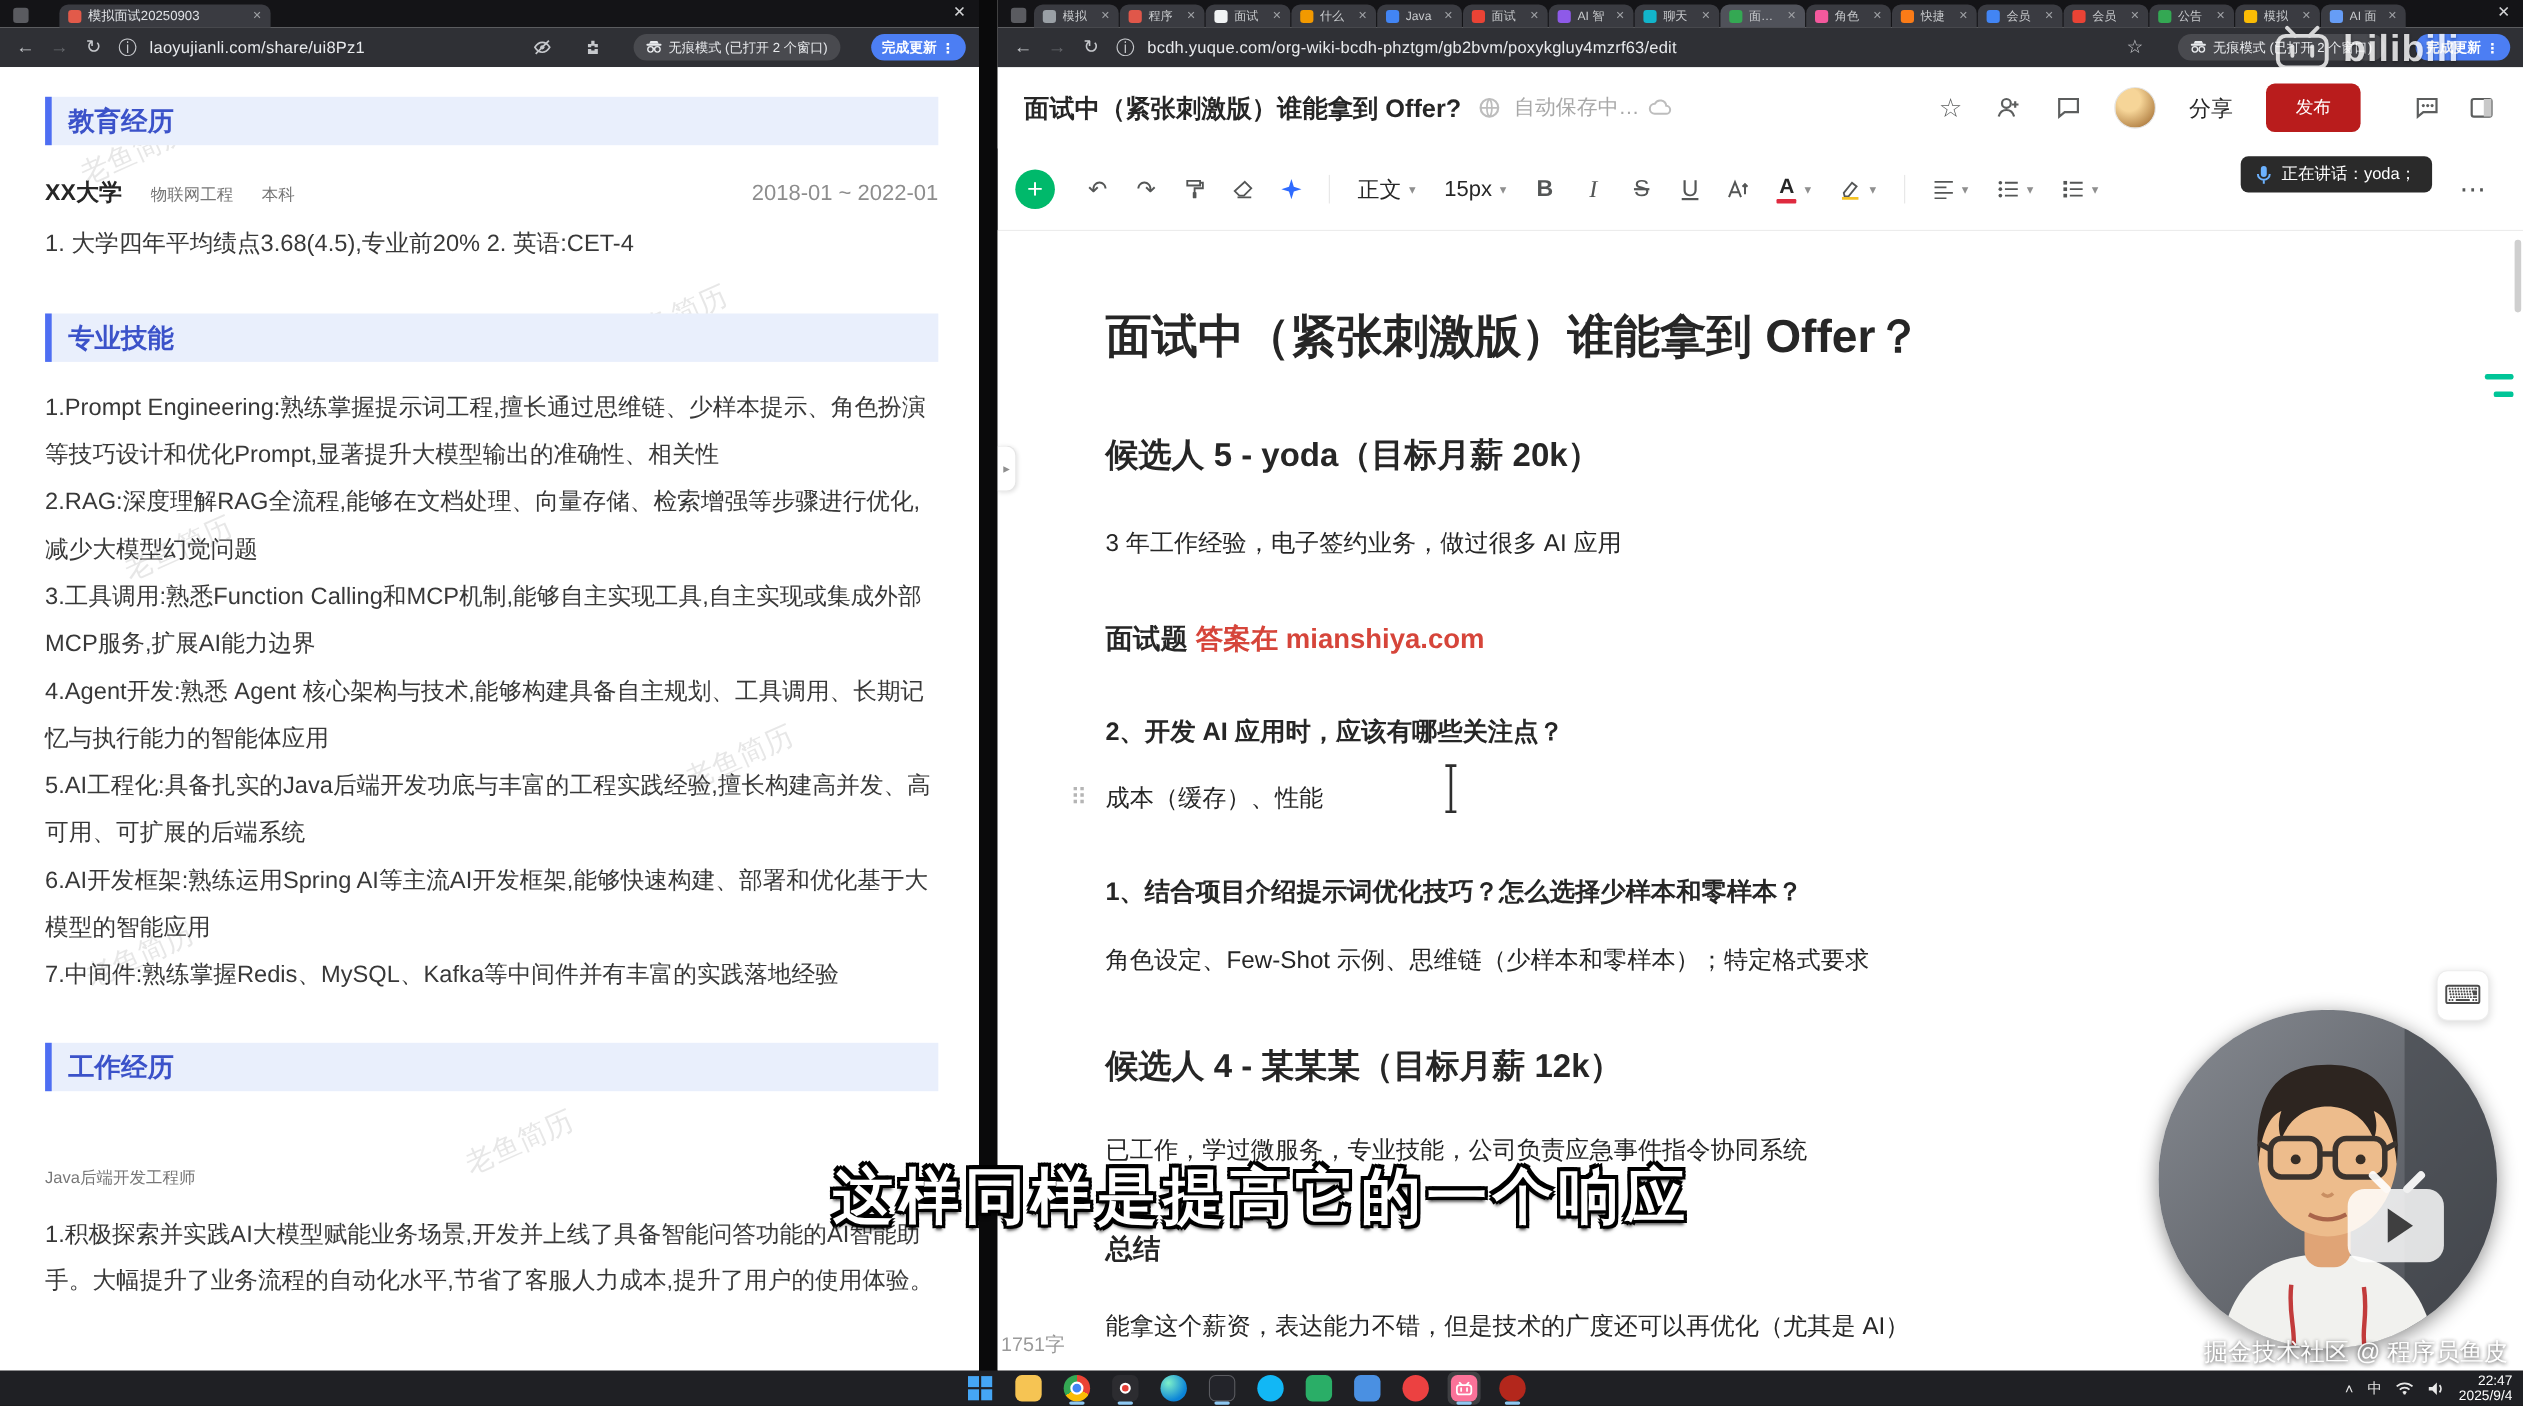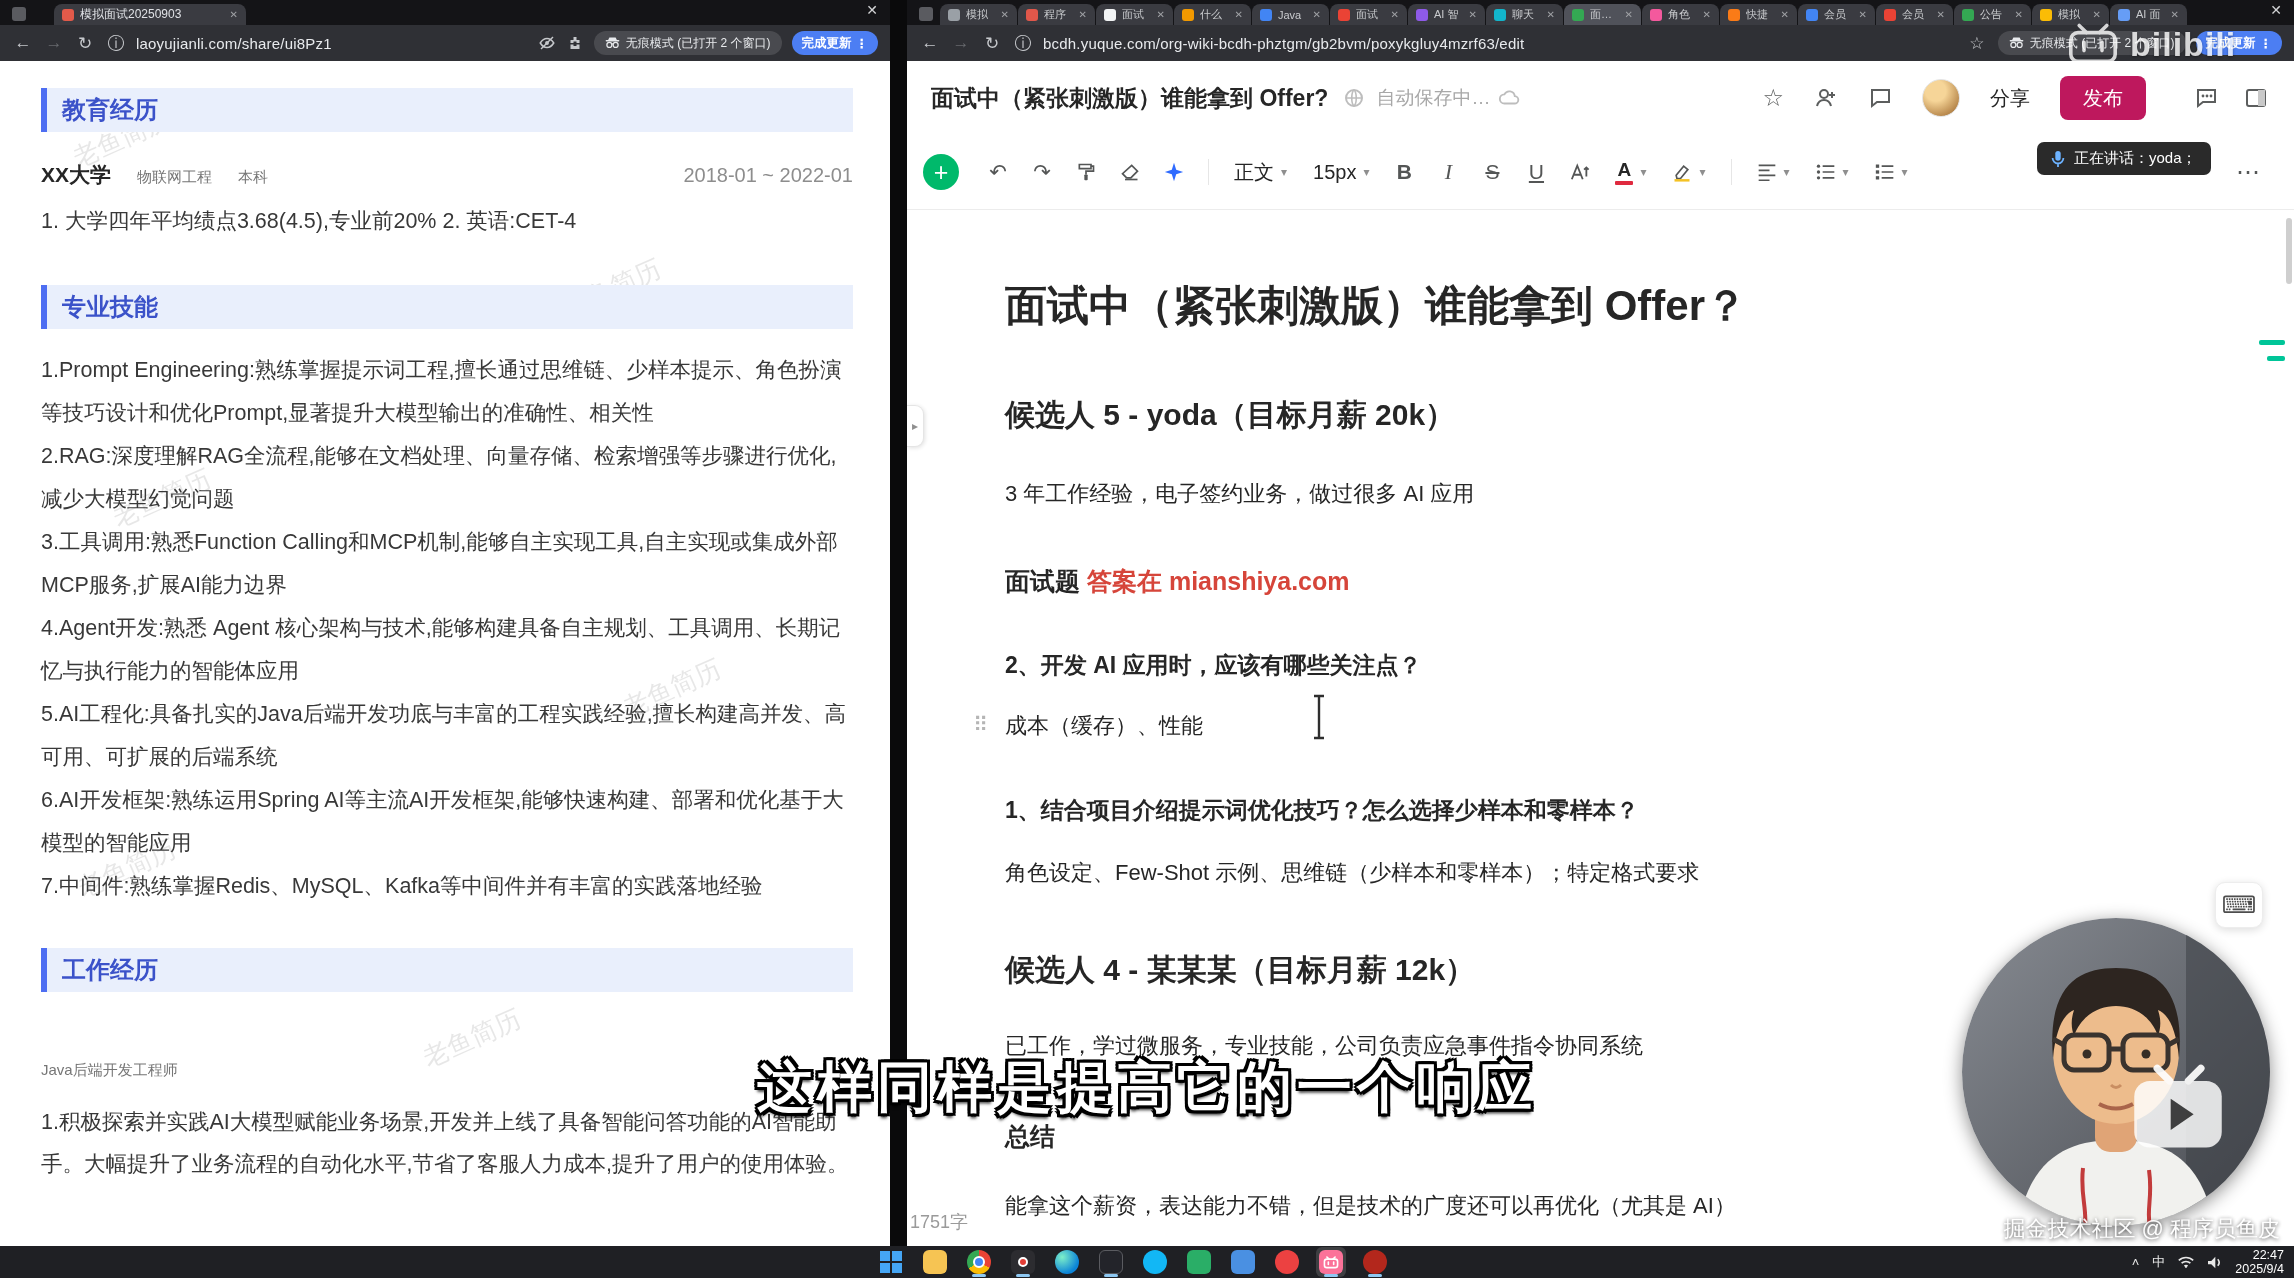--- a/index.html
+++ b/index.html
@@ -18,21 +18,21 @@
   #win-right .tab{width:77px;margin-left:1px;font-size:11px;color:#c9cbce;}
   .tab.tab-on{background:#50525a;color:#fff;}
   .favicon{width:12px;height:12px;border-radius:3px;flex:none;}
   .tab-label{overflow:hidden;text-overflow:ellipsis;flex:1;}
   .tab-x{color:#9fa1a5;font-size:10px;flex:none;}
 
   .addressbar{height:36px;background:#2f3035;display:flex;align-items:center;gap:9px;padding:0 12px;flex:none;position:relative;}
   .nav-ic{color:#c6c8cc;font-size:17px;width:22px;text-align:center;}
   .nav-ic.dis{color:#67696e;}
   .url{color:#e8eaed;font-size:15px;letter-spacing:.2px;white-space:nowrap;}
-  .abar-right{margin-left:auto;display:flex;align-items:center;gap:10px;}
+  .abar-right{margin-left:auto;display:flex;align-items:center;gap:28px;}
   .mini-svg{display:block;}
   .incog-pill{height:24px;border-radius:12px;background:rgba(255,255,255,.13);color:#e8eaed;font-size:12px;display:flex;align-items:center;gap:6px;padding:0 11px;white-space:nowrap;}
   .update-pill{height:24px;border-radius:12px;background:#4c7ef3;color:#fff;font-size:12.5px;font-weight:700;display:flex;align-items:center;gap:4px;padding:0 10px;white-space:nowrap;}
 
   
   .page{position:relative;flex:1;background:#fff;overflow:hidden;color:#262626;}
   .sec-bar{position:absolute;left:41px;width:812px;height:44px;background:#e9effc;border-left:6px solid #4e6ef2;display:flex;align-items:center;padding-left:15px;font-size:24px;font-weight:700;color:#3b52c9;}
   .edu-row,.work-row{position:absolute;left:41px;width:812px;display:flex;align-items:baseline;gap:26px;font-size:21px;}
   .muted{color:#767676;font-size:15px;}
   .period{margin-left:auto;color:#8d8d8d;font-size:20px;}
@@ -42,21 +42,21 @@
 
   
   .yq-header{height:74px;background:#fff;display:flex;align-items:center;padding:0 26px 0 24px;flex:none;}
   .yq-title{font-size:23px;color:#262626;white-space:nowrap;font-weight:bold;}
   .yq-vis{margin-left:16px;color:#b9b9b9;}
   .yq-autosave{display:flex;align-items:center;gap:8px;color:#a8a8a8;font-size:19px;margin-left:12px;white-space:nowrap;}
   .yq-right{margin-left:auto;display:flex;align-items:center;gap:30px;}
   .yq-ic{color:#5c5e5e;font-size:24px;display:flex;align-items:center;}
   .avatar{width:38px;height:38px;border-radius:50%;background:radial-gradient(circle at 35% 30%,#f6d598 30%,#b9894d 75%,#7c5a33);border:1px solid #e4e4e4;}
   .share-btn{font-size:20px;color:#262626;}
-  .publish-btn{width:86px;height:44px;border-radius:8px;background:#be185d;color:#fff;font-size:20px;display:flex;align-items:center;justify-content:center;}
+  .publish-btn{width:86px;height:44px;border-radius:8px;background:#b91c1c;color:#fff;font-size:16px;display:flex;align-items:center;justify-content:center;}
   .hdr-far{display:flex;gap:26px;margin-left:18px;}
 
   .toolbar{height:75px;border-bottom:1px solid #ececec;display:flex;align-items:center;gap:6px;padding:0 34px 0 16px;flex:none;}
   .plus-circle{width:36px;height:36px;border-radius:50%;background:#00b96b;color:#fff;font-size:25px;display:flex;align-items:center;justify-content:center;margin-right:14px;flex:none;}
   .tb-ic{width:38px;height:38px;border-radius:6px;color:#545656;font-size:21px;display:flex;align-items:center;justify-content:center;flex:none;}
   .tb-sep{width:1px;height:26px;background:#e6e6e6;margin:0 9px;flex:none;}
   .tb-dd{display:flex;align-items:center;gap:7px;font-size:20px;color:#262626;padding:0 10px;height:38px;border-radius:6px;flex:none;}
   .caret{font-size:12px;color:#8f8f8f;}
   .tb-letter{font-size:21px;font-weight:700;}
   .a-color{display:flex;flex-direction:column;align-items:center;line-height:1;}

